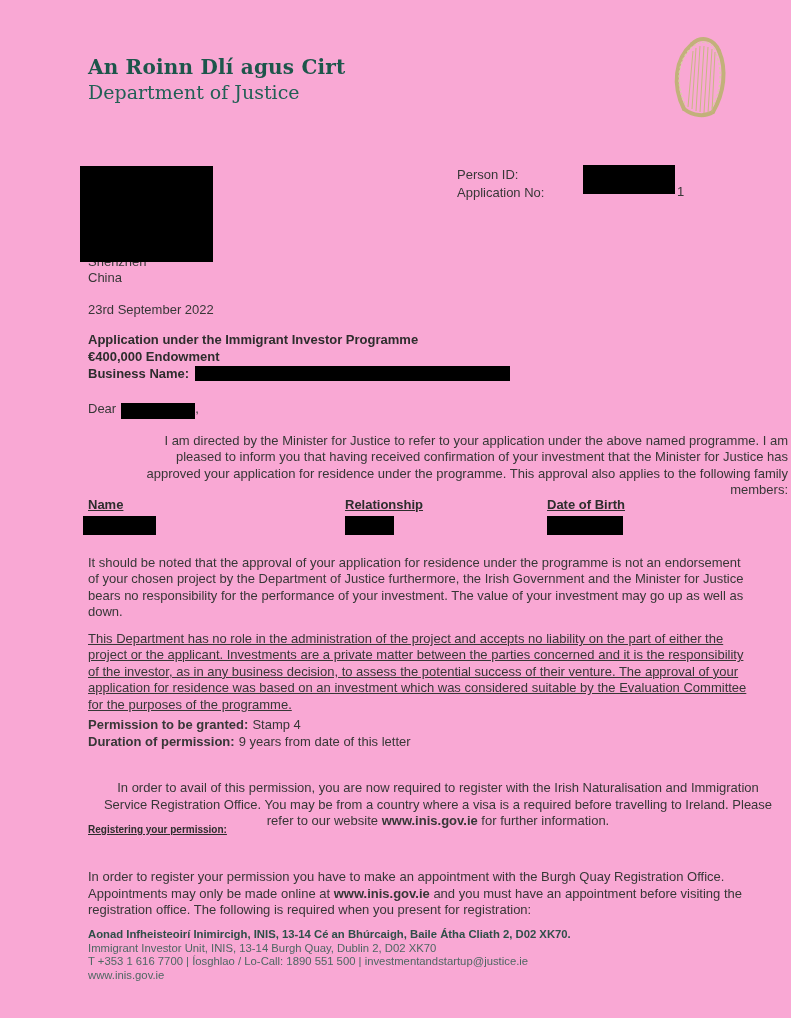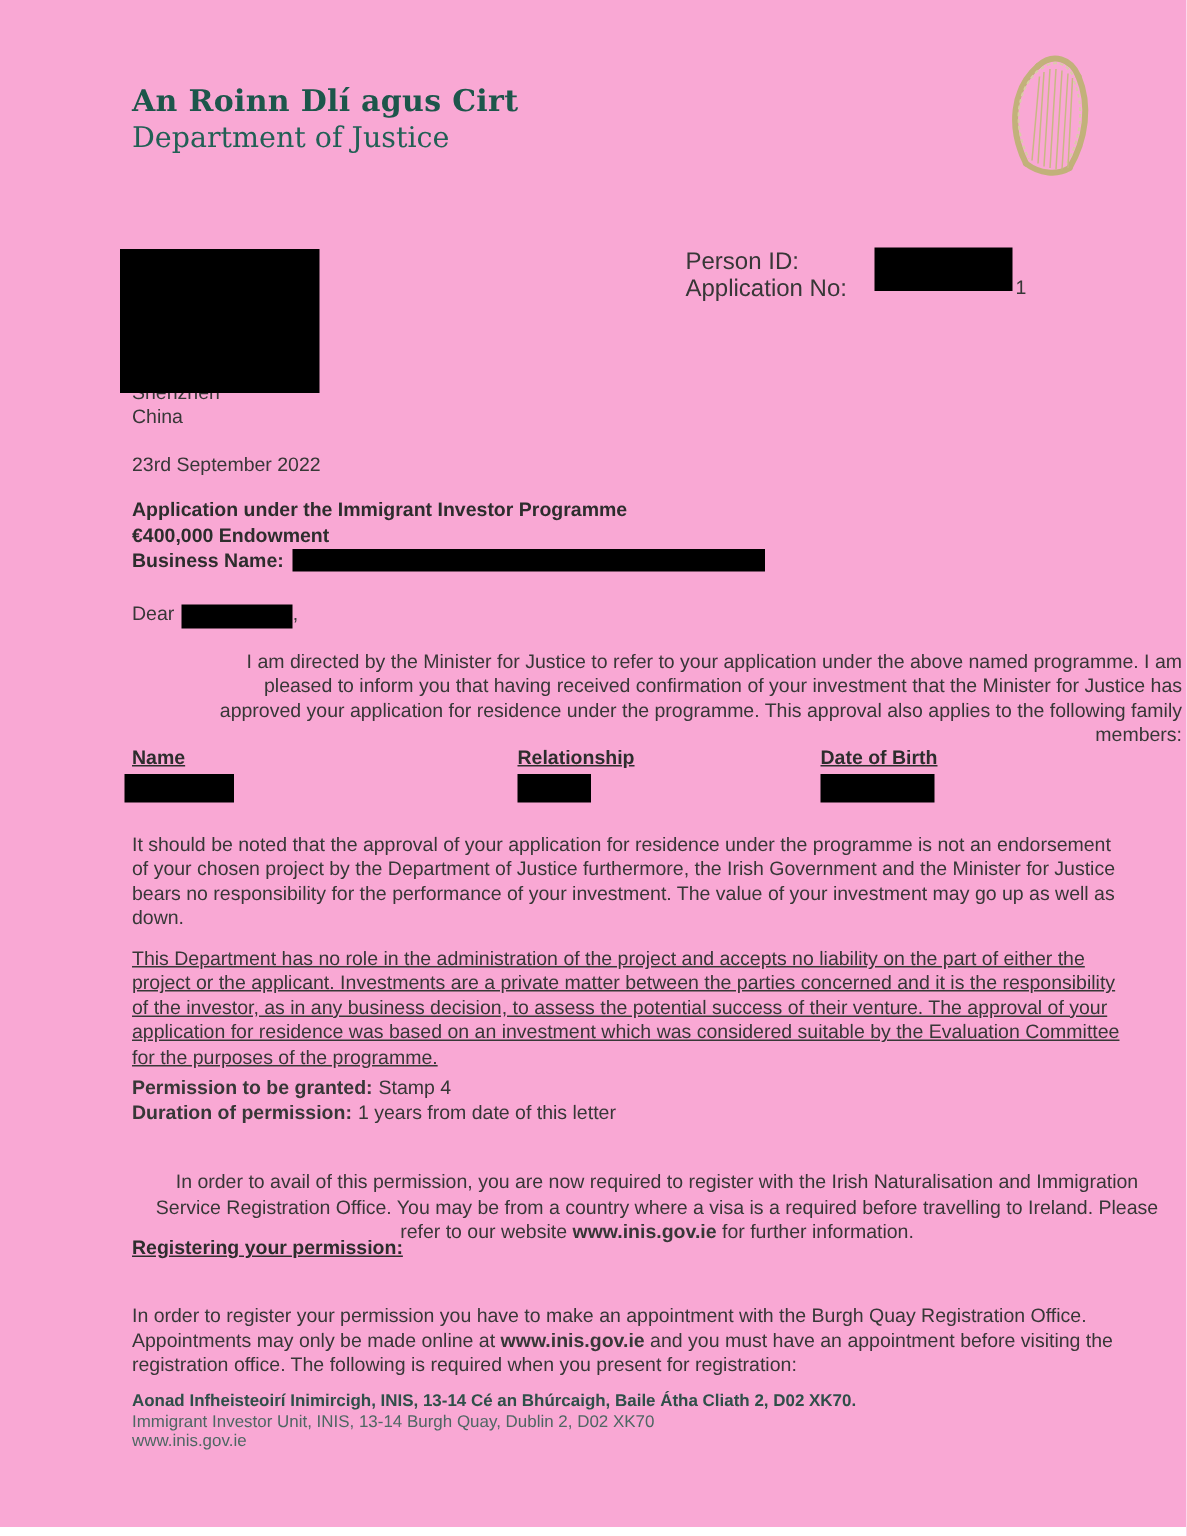--- a/index.html
+++ b/index.html
@@ -31,40 +31,40 @@
     letter-spacing: 0.2px;
   }
   .hdr-english {
     font-family: "DejaVu Serif", serif;
     font-size: 19px;
     color: #226055;
     margin-top: 2px;
   }
 
   
-  .meta { font-size: 16px; line-height: 17.5px; }
+  .meta { font-size: 13px; line-height: 17.5px; }
 
   
   .subject { font-size: 13px; line-height: 17px; font-weight: bold; color: #2d2d2d; }
   .subject .redact.biz { width: 315px; height: 15px; margin-left: 6px; margin-bottom: 2px; }
 
   .salutation { font-size: 13px; }
   .salutation .redact.dear { width: 74px; height: 16px; margin-left: 5px; margin-bottom: -2px; }
 
   
   .family-table { width: 660px; font-size: 13px; }
   .ft-col { position: absolute; top: 0; }
   .ft-head { font-weight: bold; text-decoration: underline; color: #2d2d2d; }
   .ft-box { display: block; margin-top: 4px; }
 
   .permission { font-size: 13px; line-height: 17px; }
   .perm-val { margin-left: 4px; }
 
   .heading-reg {
-    font-size: 13px;
+    font-size: 10px;
     font-weight: bold;
     text-decoration: underline;
     color: #2d2d2d;
   }
 
   
   .footer { font-size: 11.3px; line-height: 13.6px; color: #4e6763; }
   .footer-bold { font-weight: bold; color: #2f4f49; }
 </style>
 </head>
@@ -160,37 +160,38 @@
 project or the applicant. Investments are a private matter between the parties concerned and it is the responsibility
 of the investor, as in any business decision, to assess the potential success of their venture. The approval of your
 application for residence was based on an investment which was considered suitable by the Evaluation Committee
 for the purposes of the programme.</div>
 
   <div class="abs permission" style="left:88px; top:716px;">
     <div>
       <span class="b">Permission to be granted:</span><span class="perm-val">Stamp 4</span>
     </div>
     <div>
-      <span class="b">Duration of permission:</span><span class="perm-val">1 years from date of this letter</span>
+      <span class="b">Duration of permission:</span><span class="perm-val">9 years from date of this letter</span>
     </div>
   </div>
 
   <div class="abs body-text" style="left:88px; top:764px;text-align:center;">
     <span>In order to avail of this permission, you are now required to register with the Irish Naturalisation and Immigration
 Service Registration Office. You may be from a country where a visa is a required before travelling to Ireland. Please
 refer to our website </span><span class="b">www.inis.gov.ie</span><span> for further information.</span>
   </div>
 
   <div class="abs heading-reg" style="left:88px; top:824px;">Registering your permission:</div>
 
   <div class="abs body-text" style="left:88px; top:853px;">
     <span>In order to register your permission you have to make an appointment with the Burgh Quay Registration Office.
 Appointments may only be made online at </span><span class="b">www.inis.gov.ie</span><span> and you must have an appointment before visiting the
 registration office. The following is required when you present for registration:</span>
   </div>
 
   <footer class="abs footer" style="left:88px; top:928px;">
     <div class="footer-bold">Aonad Infheisteoirí Inimircigh, INIS, 13-14 Cé an Bhúrcaigh, Baile Átha Cliath 2, D02 XK70.</div>
     <div>Immigrant Investor Unit, INIS, 13-14 Burgh Quay, Dublin 2, D02 XK70</div>
+    <div>T  +353 1 616 7700  |  Íosghlao /  Lo-Call: 1890 551 500  |  investmentandstartup@justice.ie</div>
     <div>www.inis.gov.ie</div>
   </footer>
 
 </div>
 
 </body></html>

